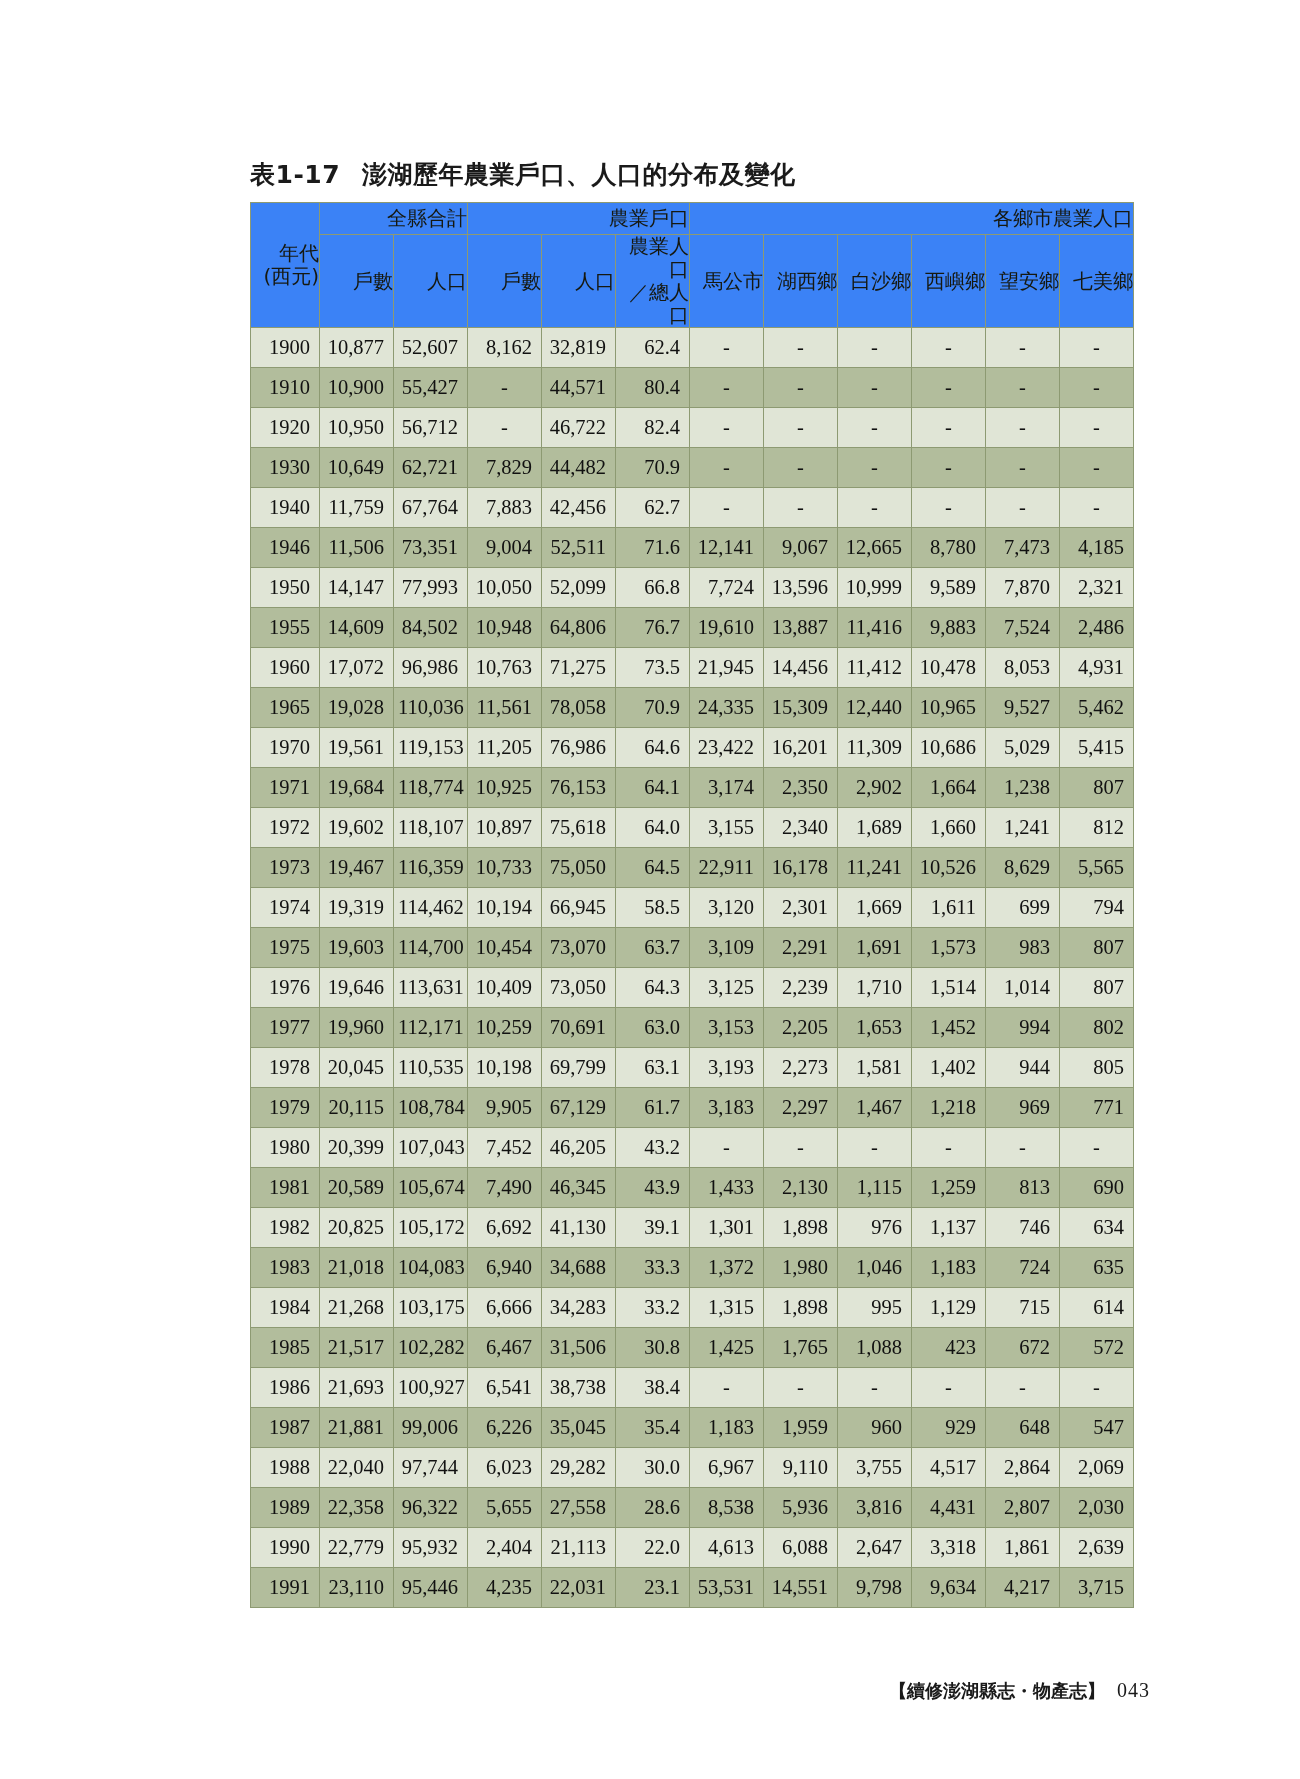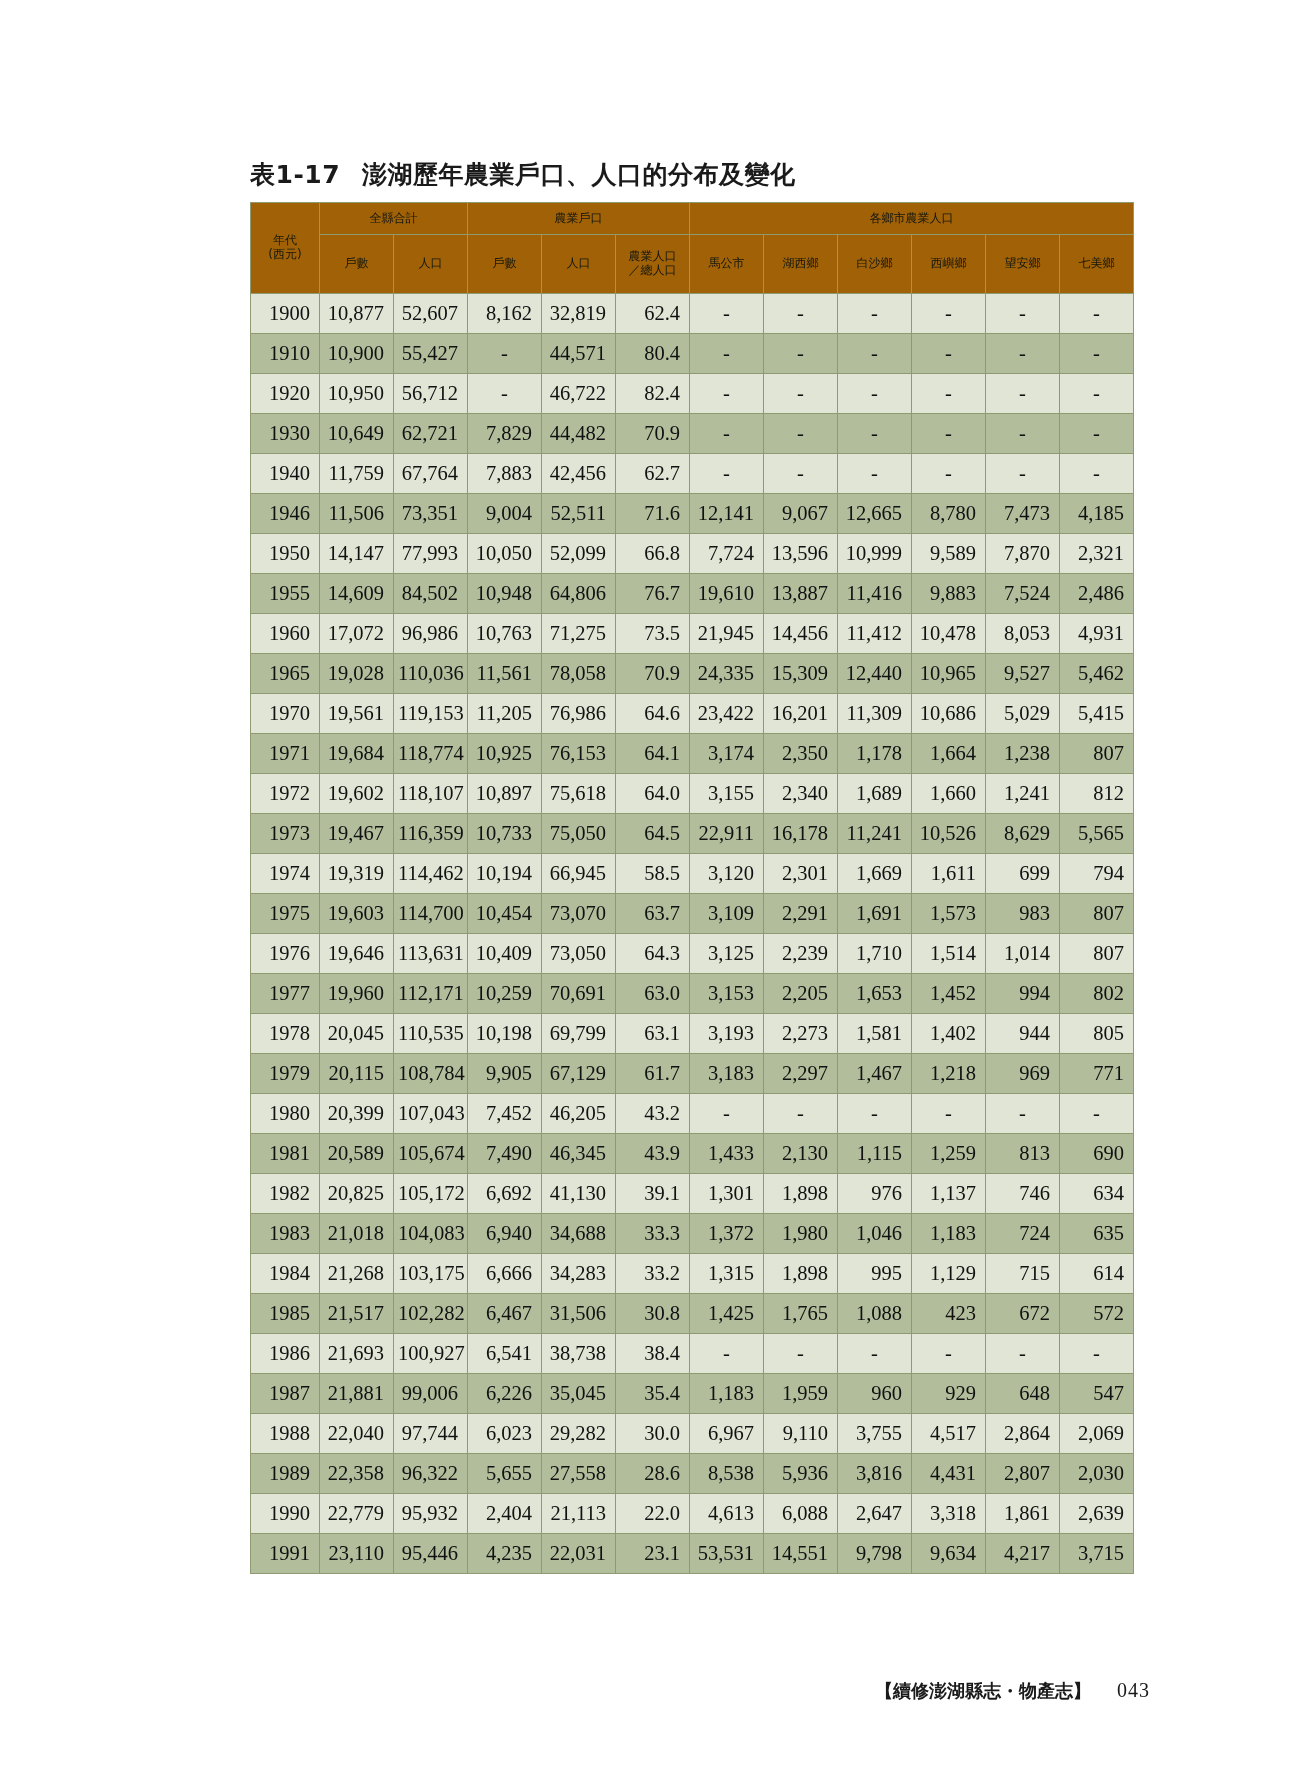--- a/index.html
+++ b/index.html
@@ -43,26 +43,26 @@
     font-size: 19.5px;
     color: #111111;
   }
   table.agri th, table.agri td {
     border: 1px solid #8d9a72;
     padding: 0;
     margin: 0;
   }
   
   table.agri thead th {
-    background: #a16207;
+    background: #3b82f6;
     font-weight: normal;
     font-family: "DejaVu Sans", "Liberation Sans", sans-serif;
-    font-size: 12px;
+    font-size: 20px;
     color: #16180f;
-    text-align: center;
+    text-align: right;
     vertical-align: middle;
     line-height: 1.15;
   }
   th.grp { height: 31px; }
   th.sub { height: 58px; }
   th.yearcell {
     height: 89px;
     width: 68px;
     line-height: 1.25;
   }
@@ -92,21 +92,21 @@
     font-family: "DejaVu Sans", "Liberation Sans", sans-serif;
     font-size: 18px;
     font-weight: 700;
     color: #1a1a1a;
     white-space: nowrap;
   }
   .footer .pagenum {
     font-family: "Liberation Serif", "DejaVu Serif", serif;
     font-weight: 400;
     font-size: 20px;
-    margin-left: 26px;
+    margin-left: 12px;
     letter-spacing: 1px;
   }
 </style>
 </head>
 <body>
 
 <div class="page">
 
   <div class="table-title">
     <span>表1-17</span><span class="tsp"></span><span>澎湖歷年農業戶口、人口的分布及變化</span>
@@ -297,21 +297,21 @@
         </tr>
         <tr class="odd">
           <td>1971</td>
           <td>19,684</td>
           <td>118,774</td>
           <td>10,925</td>
           <td>76,153</td>
           <td>64.1</td>
           <td>3,174</td>
           <td>2,350</td>
-          <td>1,178</td>
+          <td>2,902</td>
           <td>1,664</td>
           <td>1,238</td>
           <td>807</td>
         </tr>
         <tr class="even">
           <td>1972</td>
           <td>19,602</td>
           <td>118,107</td>
           <td>10,897</td>
           <td>75,618</td>

